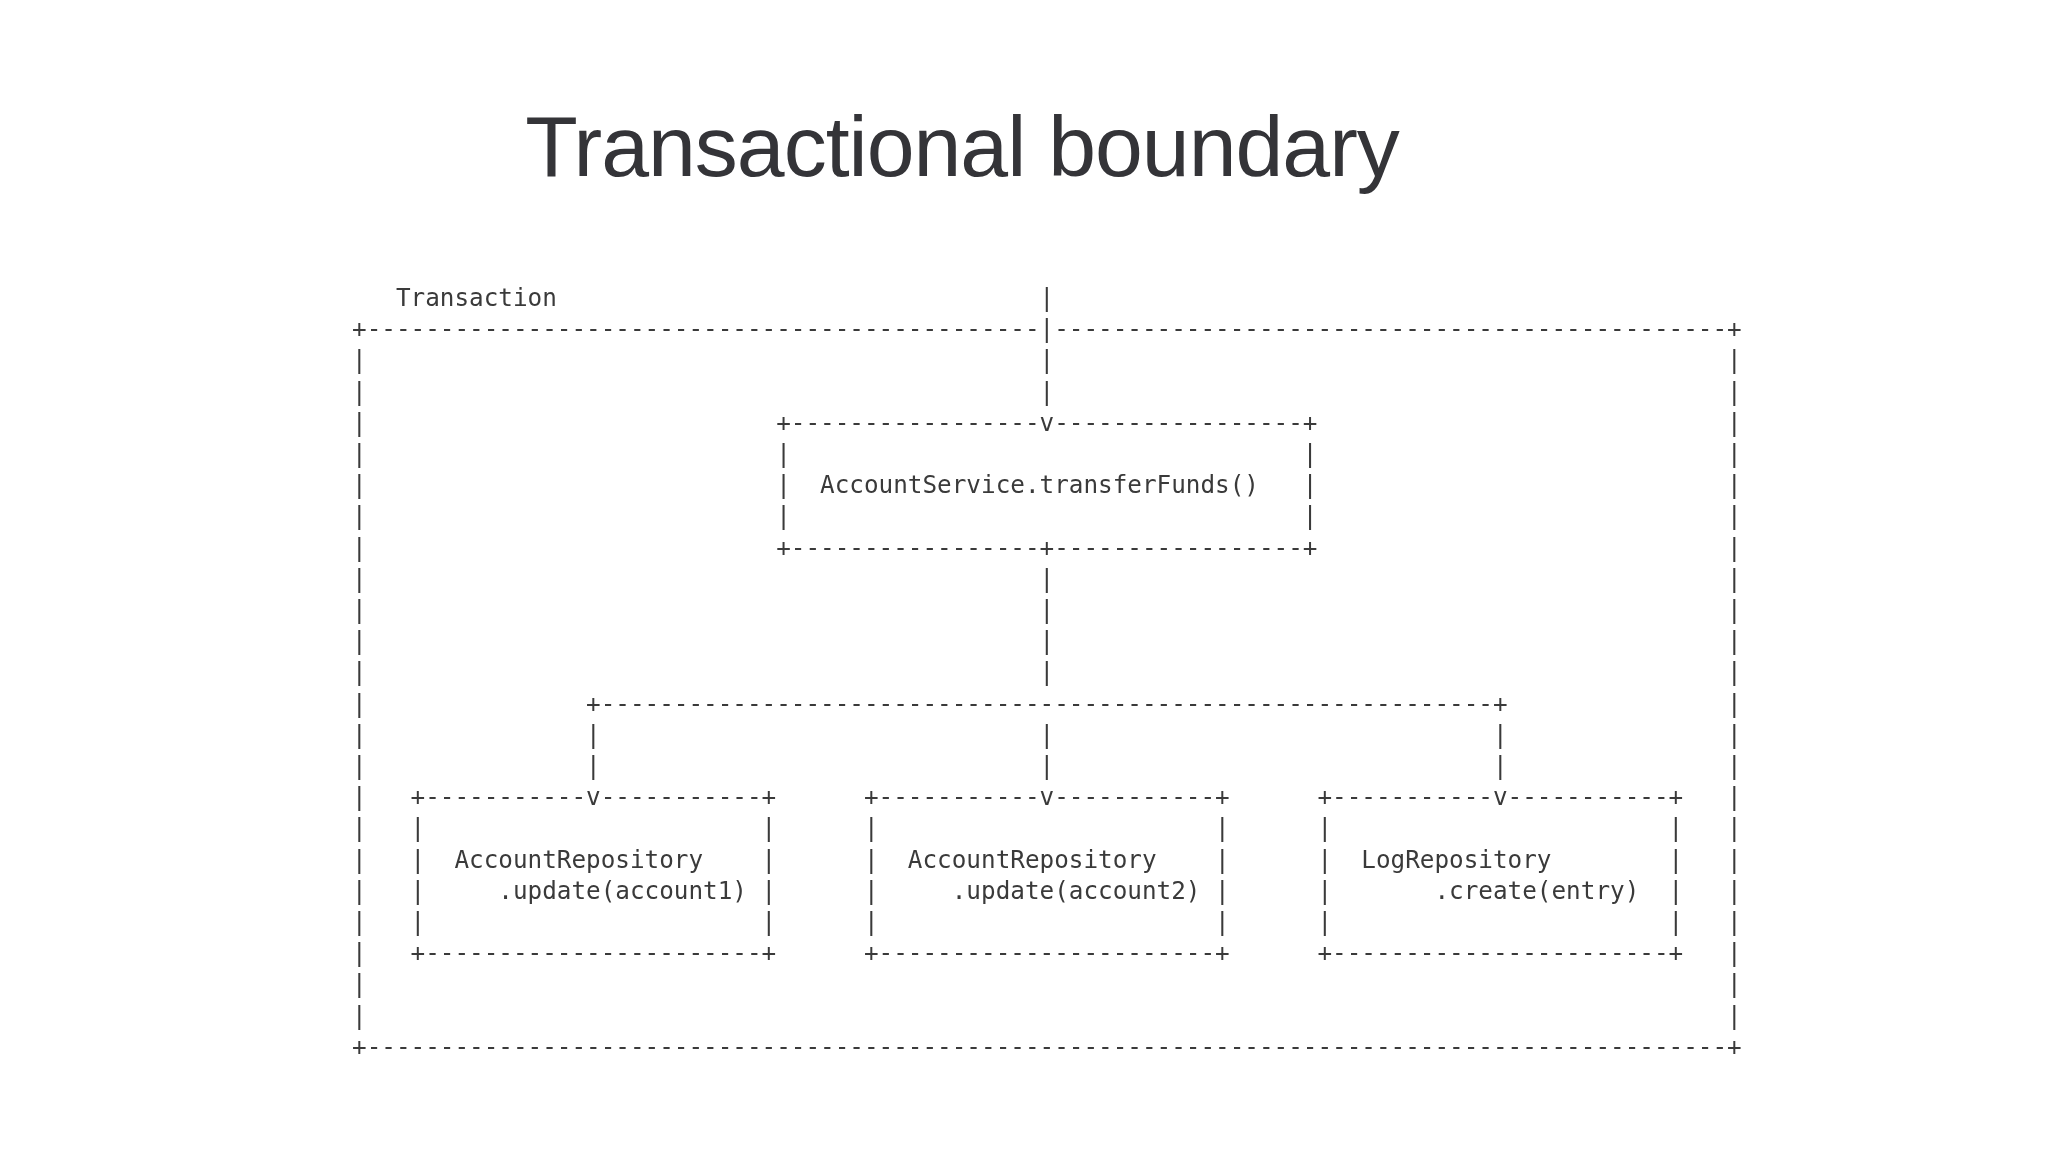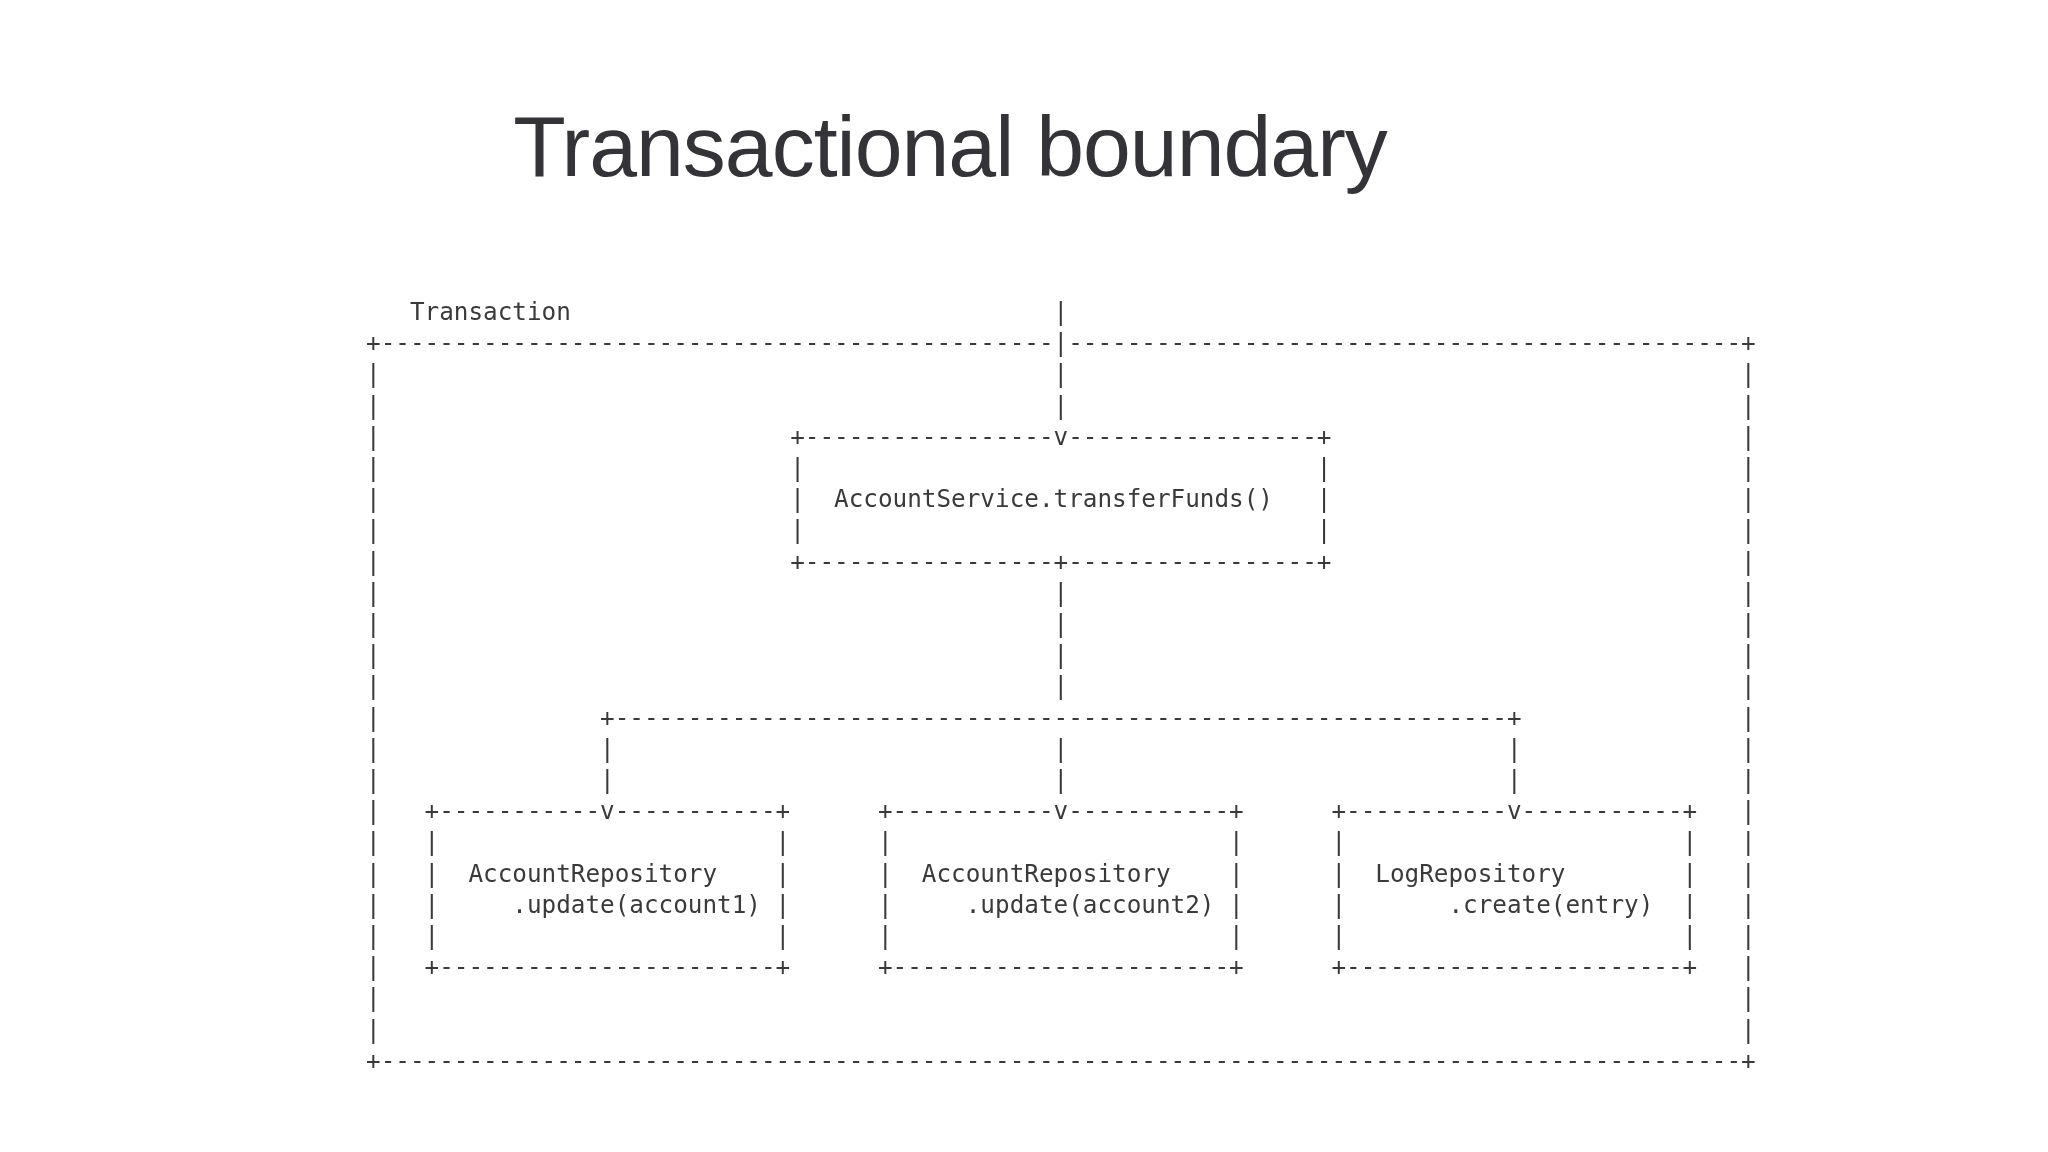--- a/index.html
+++ b/index.html
@@ -6,35 +6,35 @@
   body {
     width: 2048px;
     height: 1152px;
     background: #ffffff;
     position: relative;
     overflow: hidden;
   }
   .title {
     position: absolute;
     top: 97px;
-    left: 0;
+    left: 12px;
     width: 1900px;
     margin: 0;
     text-align: center;
     font-family: "Liberation Sans", sans-serif;
     font-weight: 400;
     font-size: 86px;
     letter-spacing: -1px;
     color: #343438;
   }
   .ascii {
     position: absolute;
     left: 350px;
     top: 280px;
-    margin: 16px;
+    margin: 2px;
     font-family: "DejaVu Sans Mono", monospace;
     font-size: 24.3px;
     line-height: 31.2px;
     color: #3a3a3a;
     white-space: pre;
   }
 </style>
 </head>
 <body>
 

